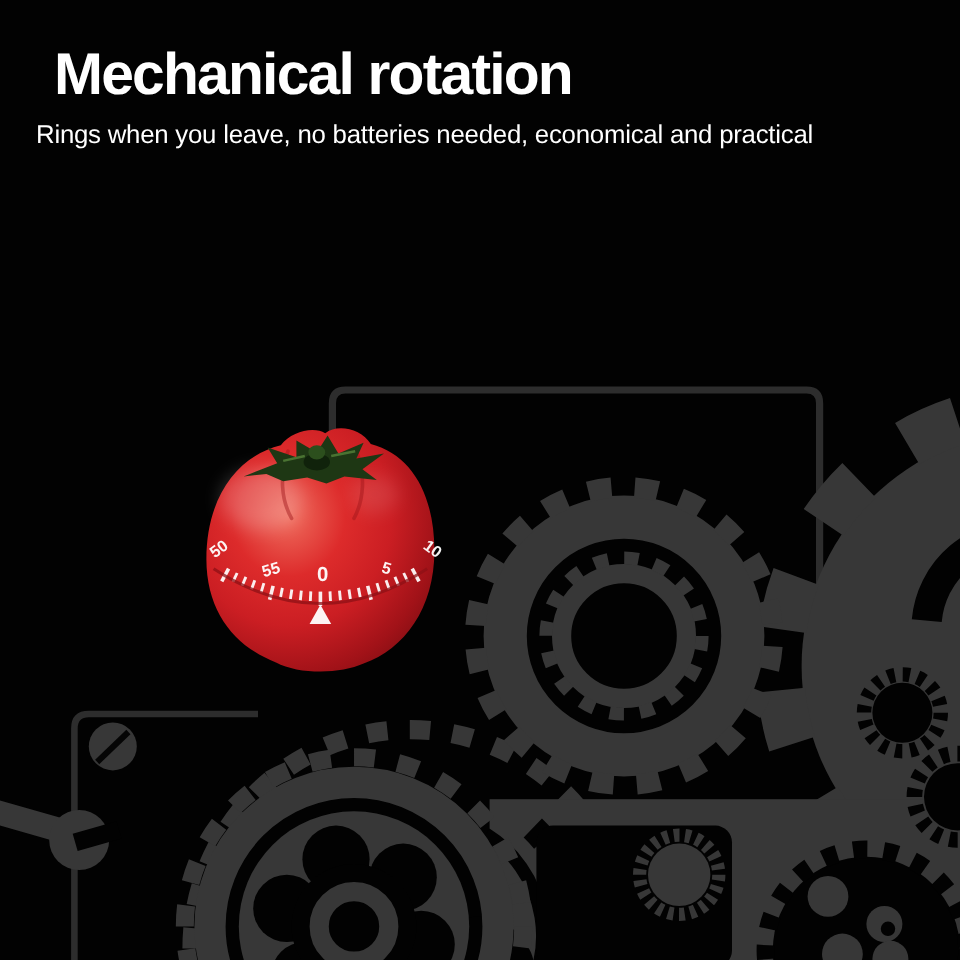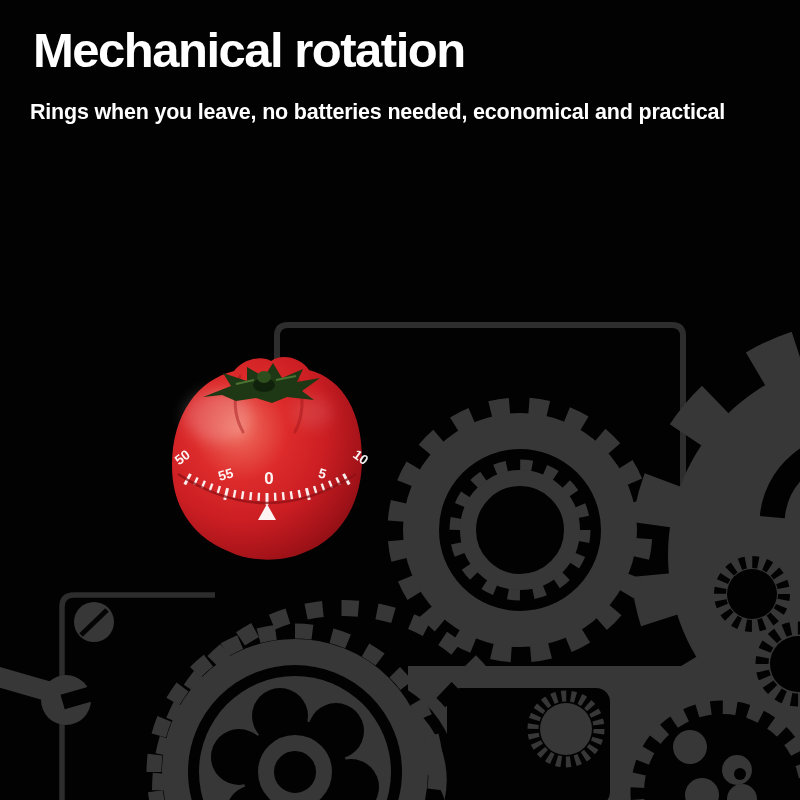--- a/index.html
+++ b/index.html
@@ -1,22 +1,22 @@
 <!DOCTYPE html>
 <html><head>
 <meta charset="utf-8">
 <style>
   html,body{margin:0;padding:0;background:#000;}
   .stage{position:relative;width:800px;height:800px;background:#020202;overflow:hidden;
          font-family:"Liberation Sans",sans-serif;}
   .stage svg{position:absolute;left:0;top:0;}
-  .headline{position:absolute;left:33px;top:22px;margin:0;color:#fff;
+  .headline{position:absolute;left:33px;top:22px;margin:12px;color:#fff;
             font-size:49px;font-weight:700;letter-spacing:-1.5px;white-space:nowrap;}
   .subline{position:absolute;left:30px;top:100px;margin:0;color:#fff;
-           font-size:21.5px;font-weight:700;letter-spacing:-0.2px;white-space:nowrap;}
+           font-size:21.5px;font-weight:400;letter-spacing:-0.2px;white-space:nowrap;}
   .dial-num{fill:#ffffff;opacity:.95;font-family:"Liberation Sans",sans-serif;
             font-weight:700;text-anchor:middle;}
 </style>
 </head>
 <body>
 
 <div class="stage">
 
   <svg width="800" height="800" viewBox="0 0 800 800">
     <defs>

